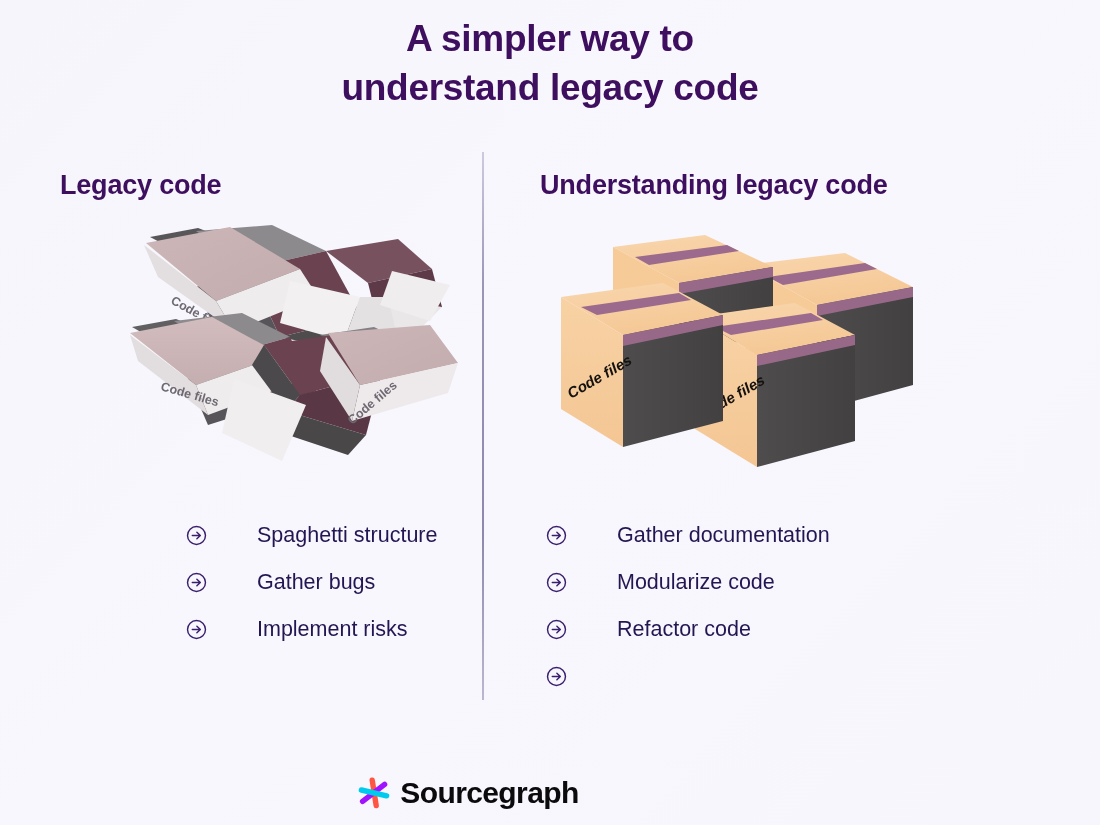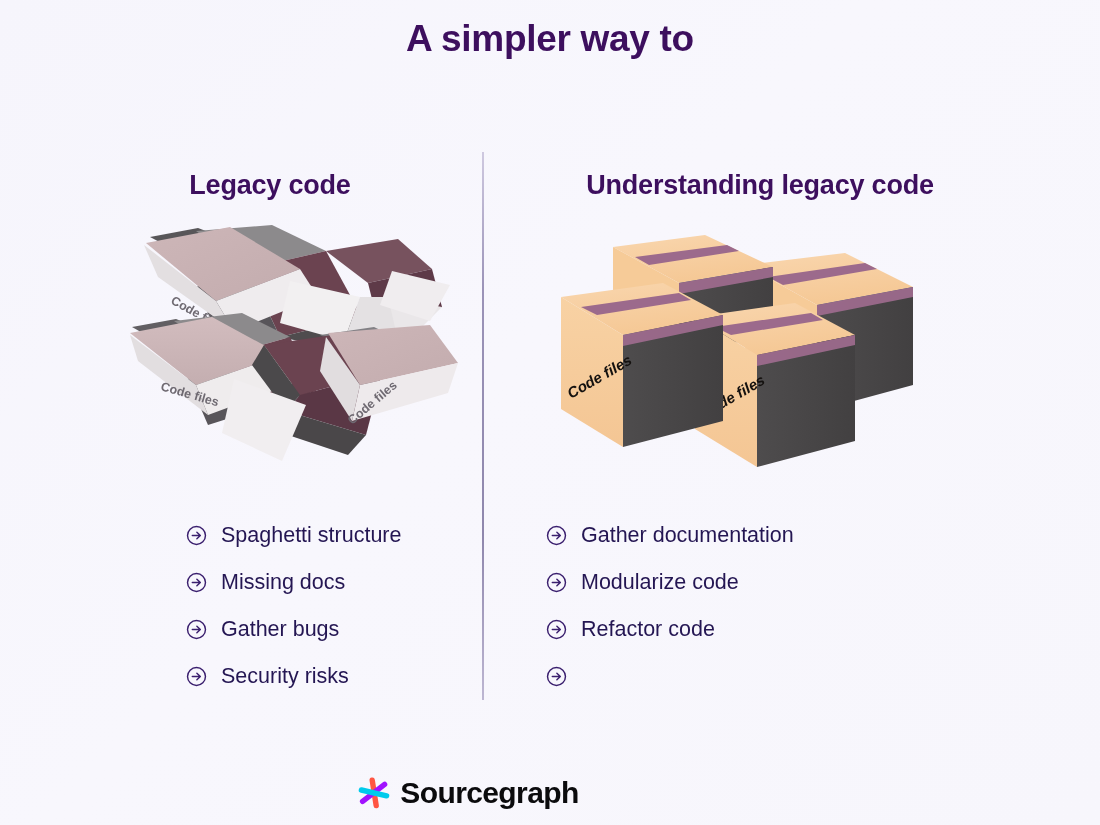--- a/index.html
+++ b/index.html
@@ -33,21 +33,21 @@
     letter-spacing: -0.3px;
   }
   .title .line { display: block; }
 
   
   .col-heading {
     position: absolute;
     color: #3d0f5e;
     font-size: 27px;
     font-weight: bold;
-    text-align: center;
+    text-align: left;
     letter-spacing: -0.2px;
   }
   #heading-left  { top: 170px; left: 60px;  width: 420px; }
   #heading-right { top: 170px; left: 540px; width: 440px; }
 
   .divider {
     position: absolute;
     left: 482px;
     top: 152px;
     width: 1.6px;
@@ -81,20 +81,21 @@
     flex: 0 0 21px;
     margin-right: 14px;
     display: block;
   }
   .bullet-label {
     font-size: 21.5px;
     color: #241653;
     line-height: 1;
     white-space: nowrap;
     font-weight: 400;
+    margin-left: 36px;
   }
 
   
   .footer {
     position: absolute;
     left: 0;
     top: 776px;
     width: 936px;
     display: flex;
     align-items: center;
@@ -124,20 +125,21 @@
     fill: #6f6a72;
   }
 </style>
 </head>
 <body>
 
 <div class="canvas">
 
   <div class="title">
     <span class="line">A simpler way to</span>
+    <span class="line">understand legacy code</span>
   </div>
 
   <div class="col-heading" id="heading-left">Legacy code</div>
   <div class="col-heading" id="heading-right">Understanding legacy code</div>
 
   <div class="divider"></div>
 
   <svg class="illus" id="illus-left" viewBox="0 0 330 255">
     <defs>
       <linearGradient id="flapA" x1="0" y1="0" x2="1" y2="1">
@@ -261,35 +263,28 @@
         <circle cx="11" cy="11" r="9.4" fill="none" stroke="#3a1f6e" stroke-width="1.5"></circle>
         <path d="M6.6 11h8.2M11.4 7.6L15 11l-3.6 3.4" fill="none" stroke="#3a1f6e" stroke-width="1.5" stroke-linecap="round" stroke-linejoin="round"></path>
       </svg>
       <span class="bullet-label">Spaghetti structure</span>
     </div>
     <div class="bullet-row">
       <svg class="bullet-icon" viewBox="0 0 22 22">
         <circle cx="11" cy="11" r="9.4" fill="none" stroke="#3a1f6e" stroke-width="1.5"></circle>
         <path d="M6.6 11h8.2M11.4 7.6L15 11l-3.6 3.4" fill="none" stroke="#3a1f6e" stroke-width="1.5" stroke-linecap="round" stroke-linejoin="round"></path>
       </svg>
-      <span class="bullet-label">Missing docs</span>
-    </div>
-    <div class="bullet-row">
-      <svg class="bullet-icon" viewBox="0 0 22 22">
-        <circle cx="11" cy="11" r="9.4" fill="none" stroke="#3a1f6e" stroke-width="1.5"></circle>
-        <path d="M6.6 11h8.2M11.4 7.6L15 11l-3.6 3.4" fill="none" stroke="#3a1f6e" stroke-width="1.5" stroke-linecap="round" stroke-linejoin="round"></path>
-      </svg>
       <span class="bullet-label">Gather bugs</span>
     </div>
     <div class="bullet-row">
       <svg class="bullet-icon" viewBox="0 0 22 22">
         <circle cx="11" cy="11" r="9.4" fill="none" stroke="#3a1f6e" stroke-width="1.5"></circle>
         <path d="M6.6 11h8.2M11.4 7.6L15 11l-3.6 3.4" fill="none" stroke="#3a1f6e" stroke-width="1.5" stroke-linecap="round" stroke-linejoin="round"></path>
       </svg>
-      <span class="bullet-label">Security risks</span>
+      <span class="bullet-label">Implement risks</span>
     </div>
   </div>
 
   <div class="bullets" id="bullets-right">
     <div class="bullet-row">
       <svg class="bullet-icon" viewBox="0 0 22 22">
         <circle cx="11" cy="11" r="9.4" fill="none" stroke="#3a1f6e" stroke-width="1.5"></circle>
         <path d="M6.6 11h8.2M11.4 7.6L15 11l-3.6 3.4" fill="none" stroke="#3a1f6e" stroke-width="1.5" stroke-linecap="round" stroke-linejoin="round"></path>
       </svg>
       <span class="bullet-label">Gather documentation</span>

